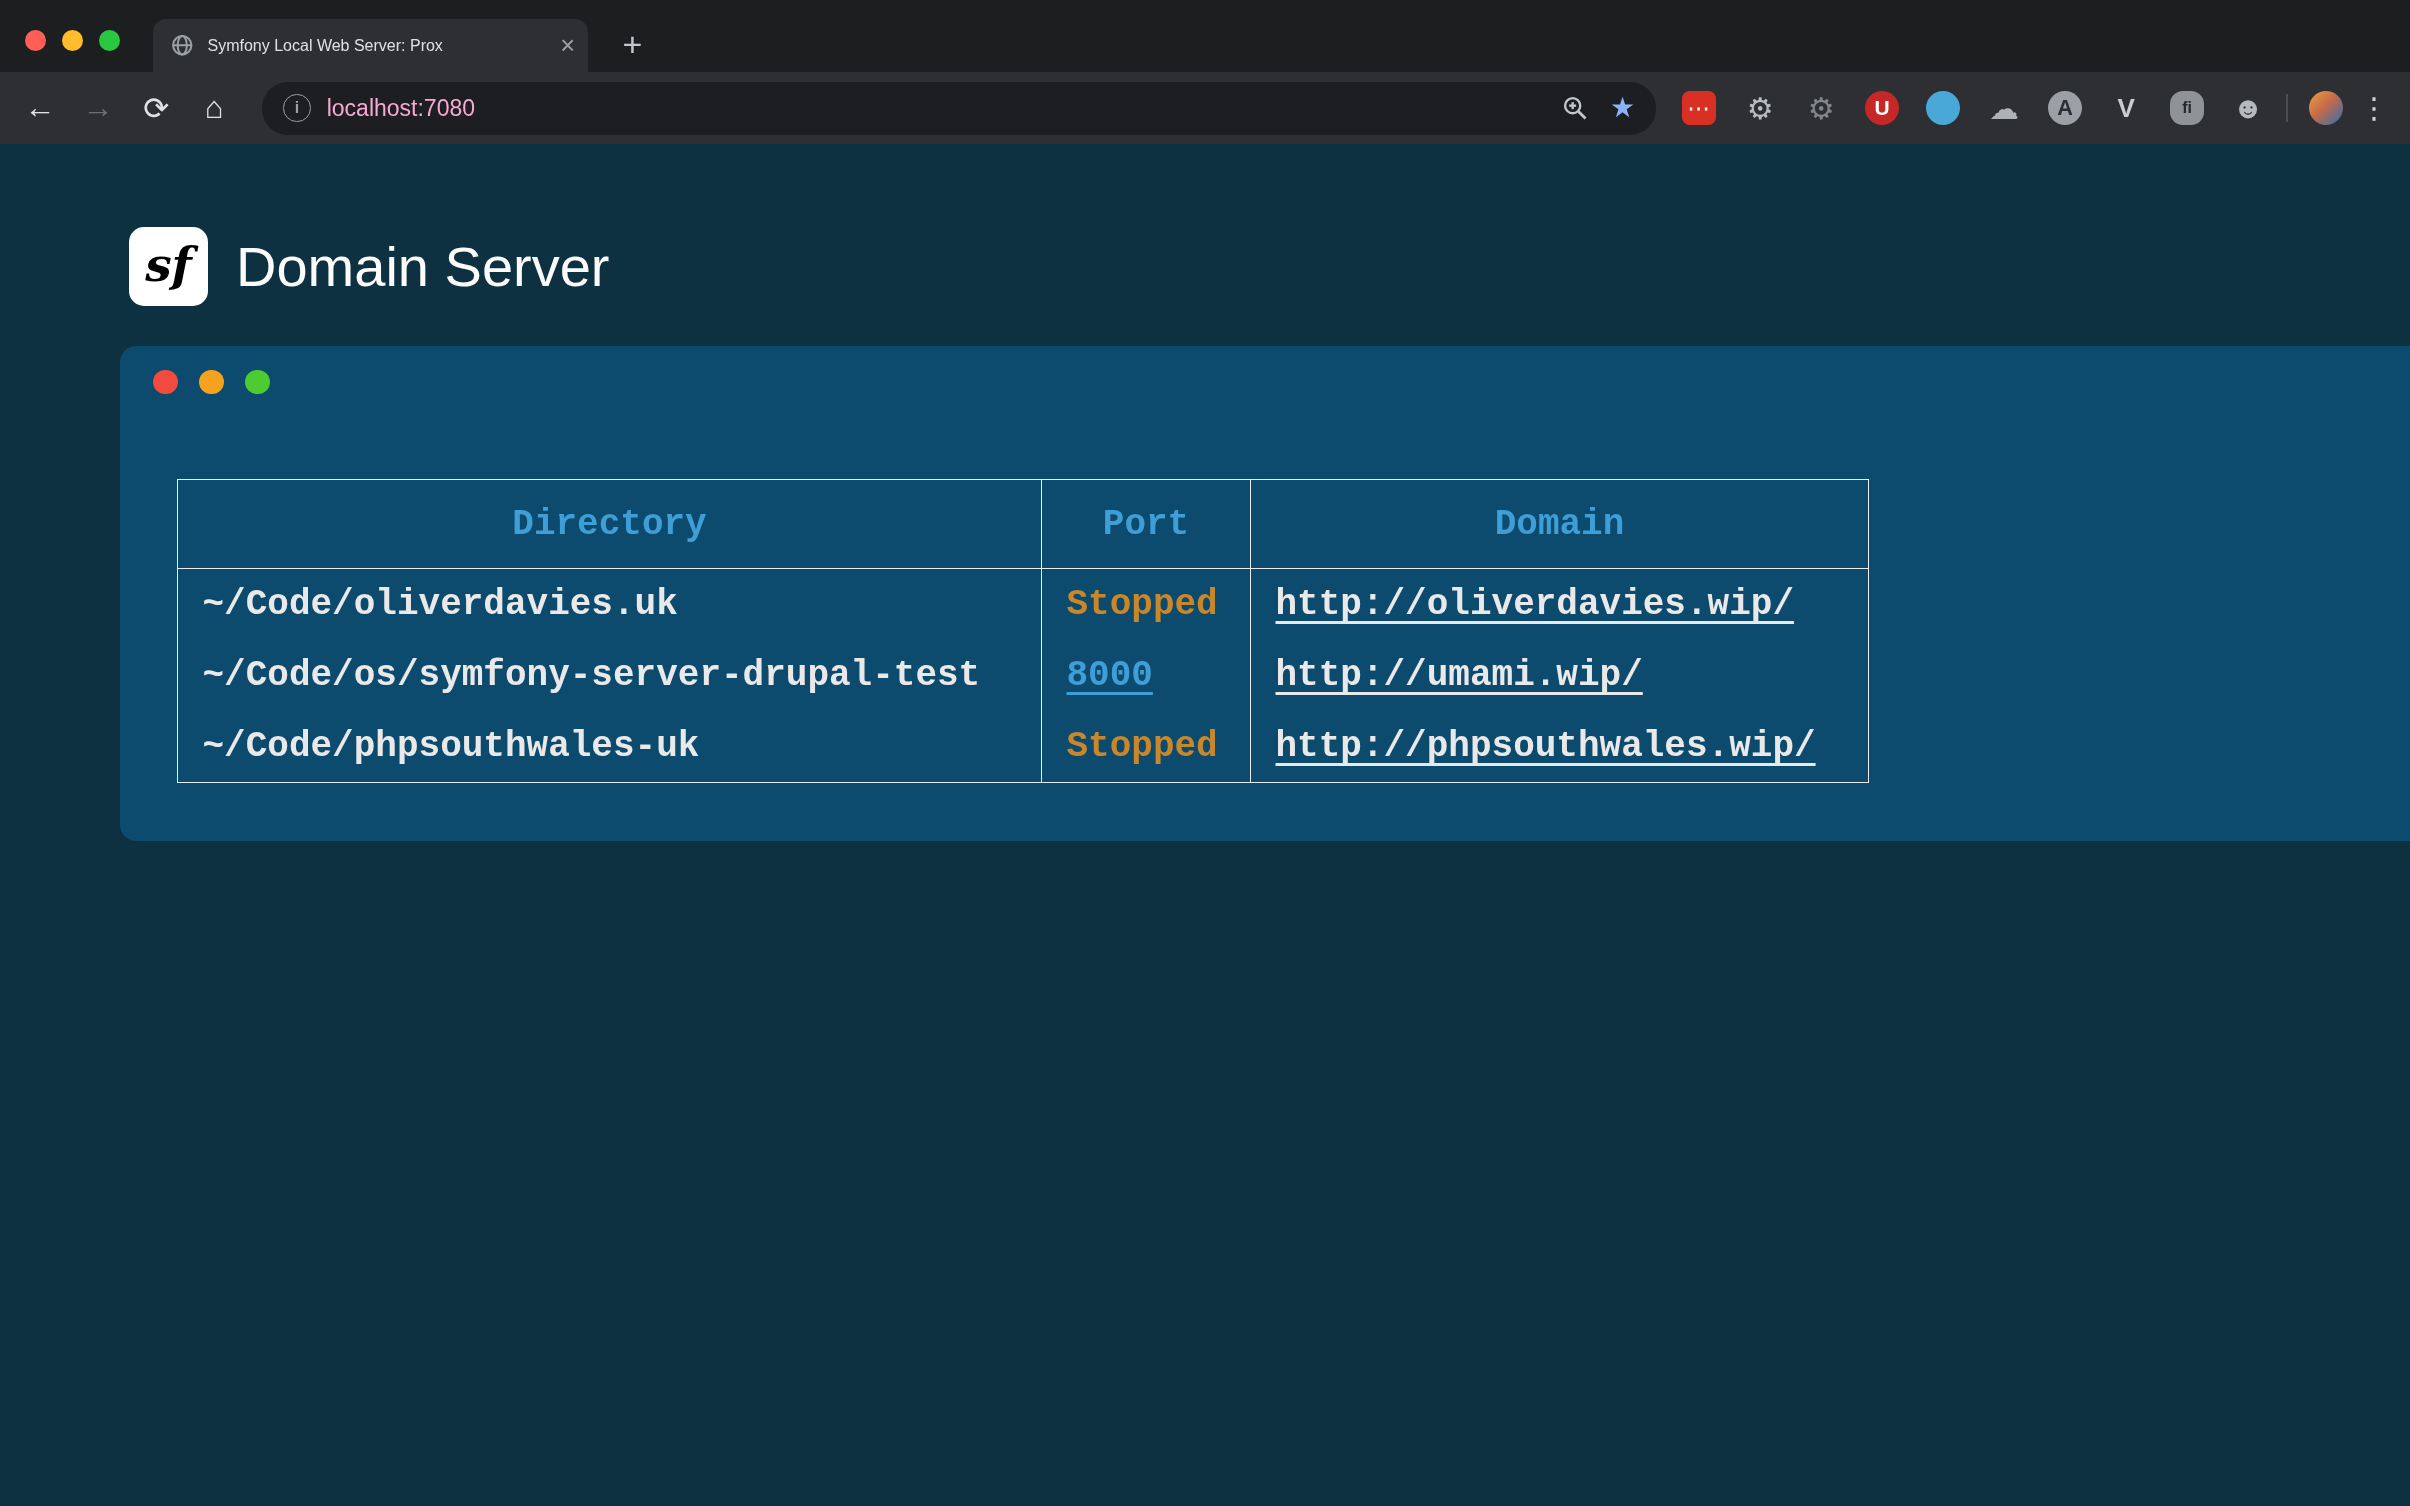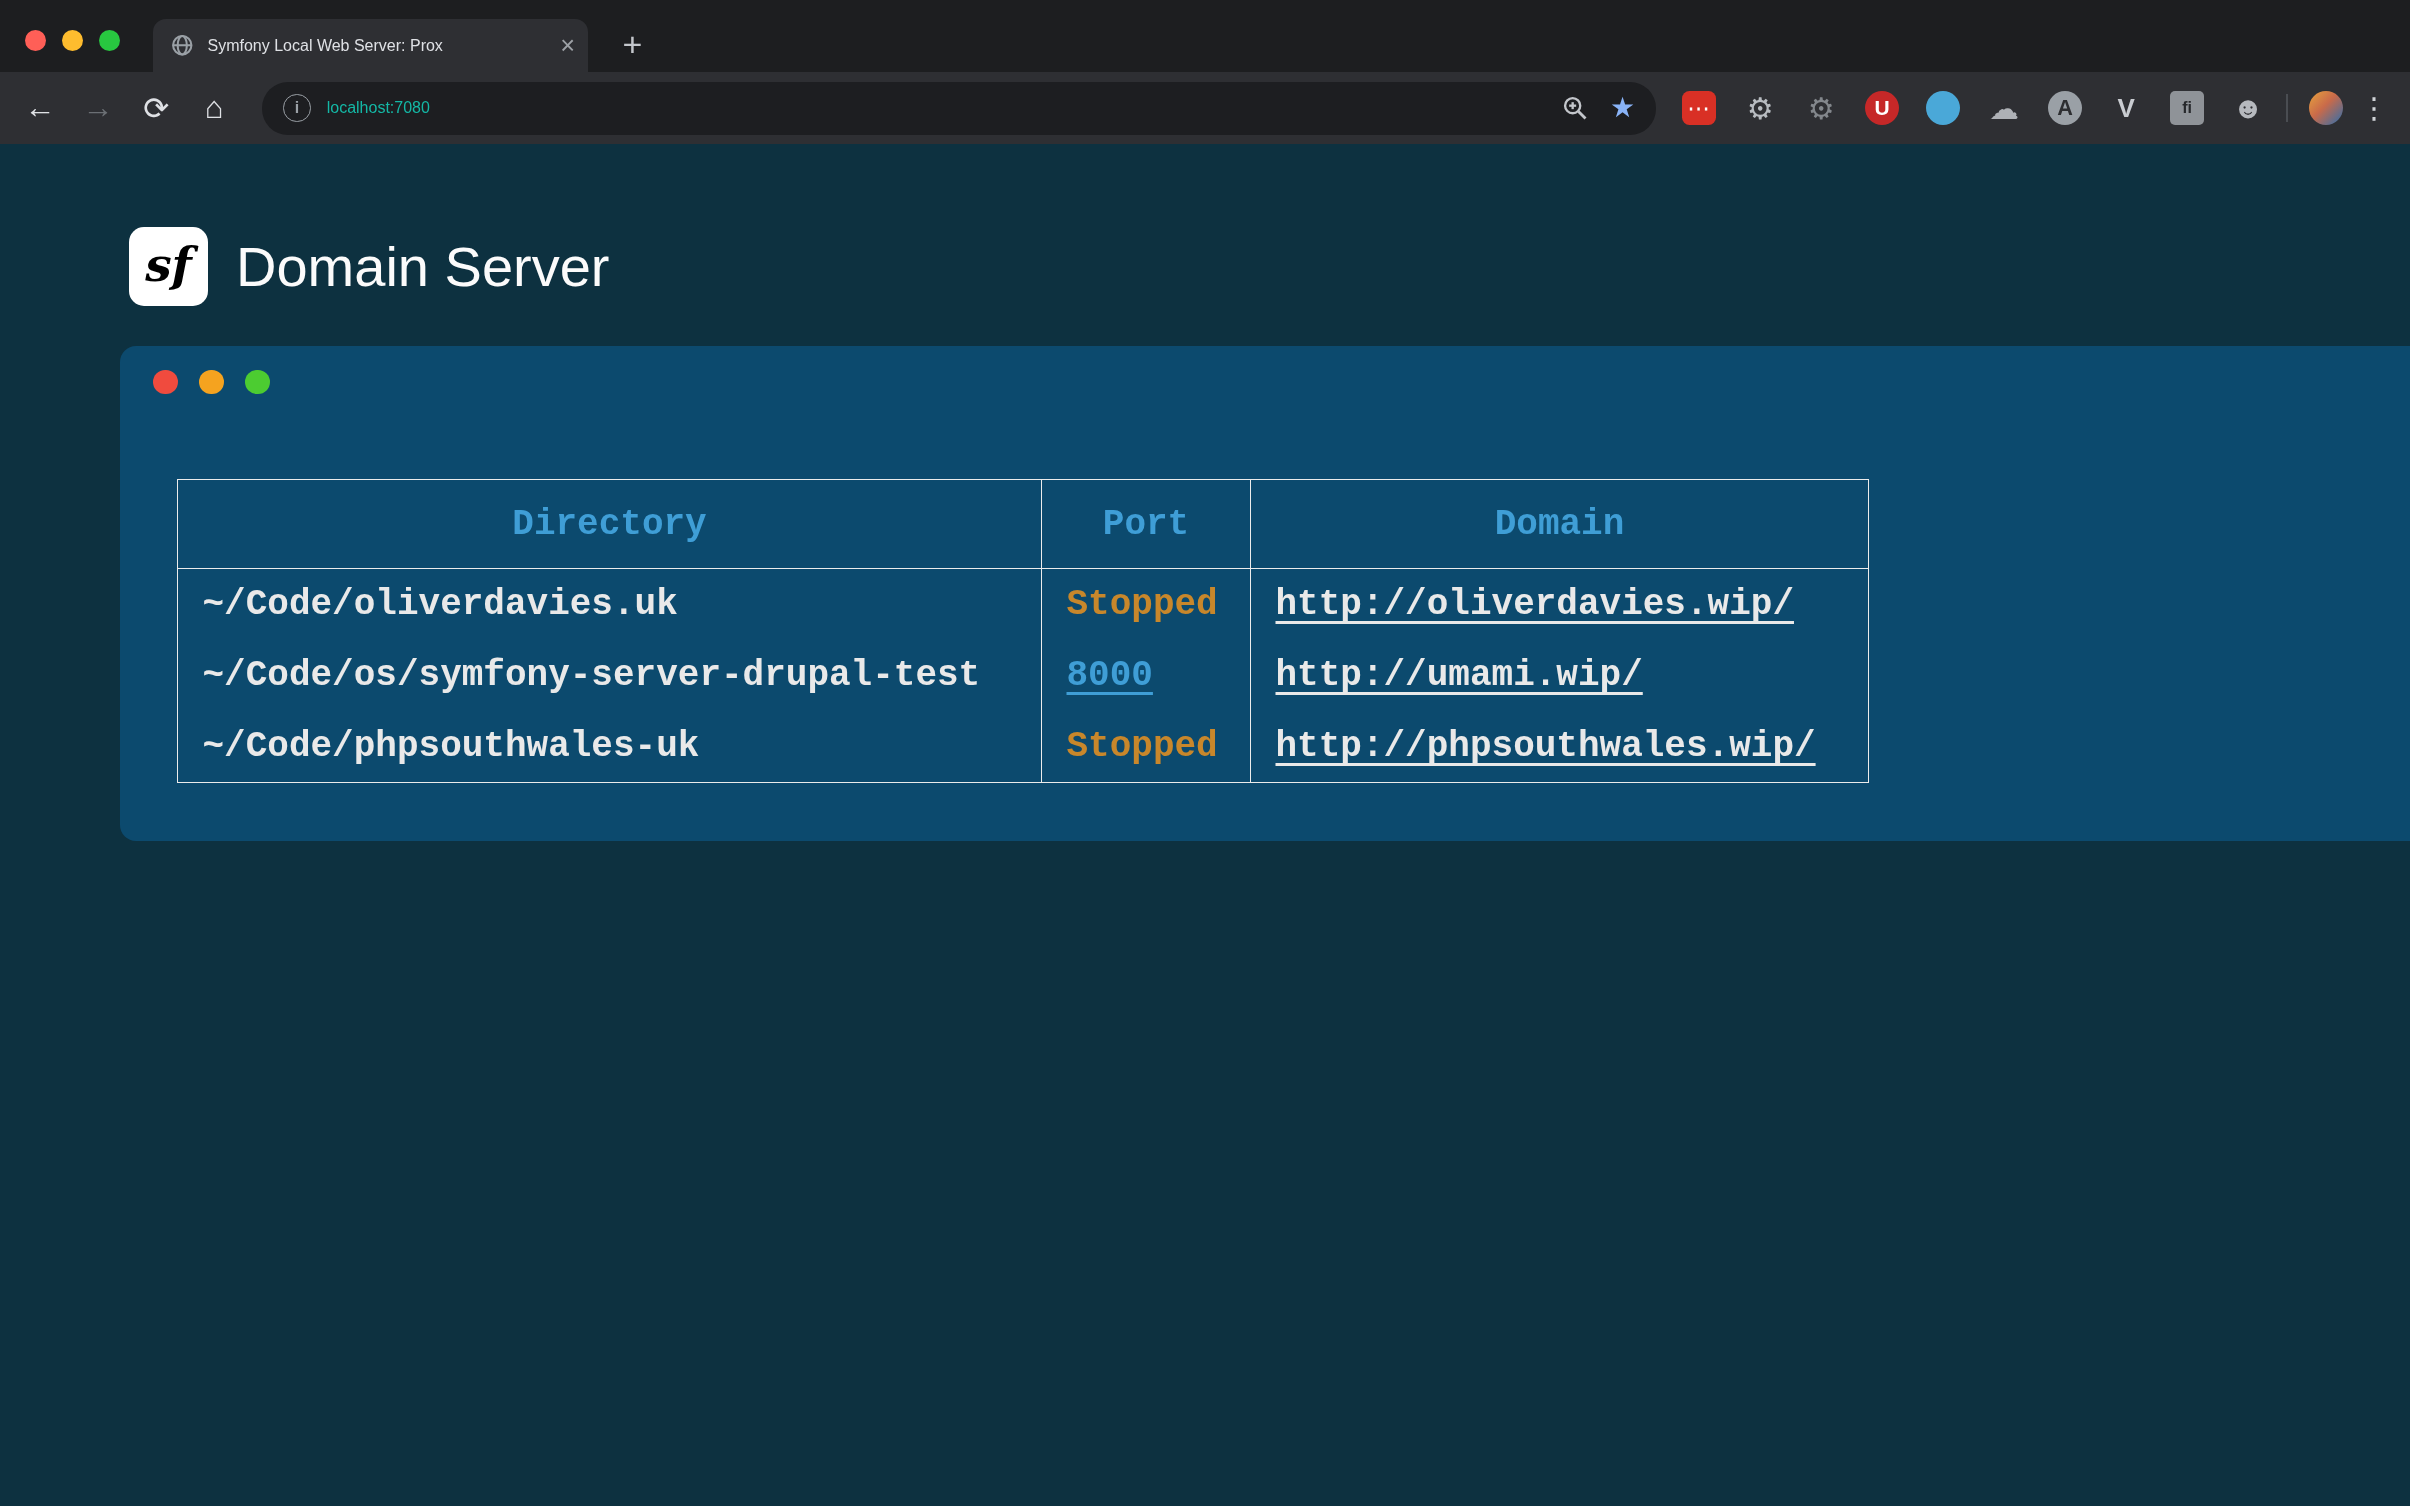--- a/index.html
+++ b/index.html
@@ -27,36 +27,36 @@
           display:flex;align-items:center;justify-content:center;border-radius:50%;}
 
   .toolbar{height:72px;background:#2e2f33;display:flex;align-items:center;padding:0 21px 0 11.3px;box-sizing:border-box;}
   .nav-icon{width:58px;height:53px;display:flex;align-items:center;justify-content:center;
             font-size:31px;color:#dfe1e5;border-radius:50%;}
   .nav-icon.disabled{color:#6b6f74;}
   .omnibox{flex:1;height:53px;background:#1d1e21;border-radius:26px;margin-left:19px;
            display:flex;align-items:center;padding:0 21px;box-sizing:border-box;min-width:0;}
   .info-badge{width:25.4px;height:25.4px;border:1.9px solid #9aa0a6;border-radius:50%;color:#9aa0a6;
               font-size:16px;font-weight:bold;display:flex;align-items:center;justify-content:center;flex:0 0 auto;}
-  .url{margin-left:16px;color:#14b8a6;font-size:16px;flex:1;white-space:nowrap;overflow:hidden;}
+  .url{margin-left:16px;color:#f9a8d4;font-size:23px;flex:1;white-space:nowrap;overflow:hidden;}
   .zoom-wrap{width:28px;height:28px;flex:0 0 auto;display:flex;}
   .star{color:#8ab4f8;font-size:28px;margin-left:21px;line-height:1;flex:0 0 auto;}
 
   .extensions{display:flex;align-items:center;gap:27px;margin-left:26px;flex:0 0 auto;}
   .ext{width:34px;height:34px;display:flex;align-items:center;justify-content:center;
        font-size:22.6px;color:#cfd2d6;box-sizing:border-box;}
   .ext-red-dots{background:#d93025;color:#fff;border-radius:7.5px;font-size:22.6px;letter-spacing:0.9px;}
   .ext-gear-light{color:#b8bcc1;font-size:30px;}
   .ext-gear-dark{color:#83878c;font-size:30px;}
   .ext-ublock{background:#c62828;color:#fff;border-radius:50%;font-weight:bold;font-size:21px;}
   .ext-blue-circle{background:#4aa8d8;border-radius:50%;color:#eaf6fd;font-size:21px;}
   .ext-cloud{color:#aeb1b6;font-size:30px;}
   .ext-letter-a{background:#9aa0a6;color:#2d2e31;border-radius:50%;font-weight:bold;font-size:21.7px;}
   .ext-vimium{color:#c9ccd1;font-weight:bold;font-size:26px;}
-  .ext-gray-square{background:#8f9398;color:#26282b;border-radius:5px;font-size:16px;font-weight:bold;}
+  .ext-gray-square{background:#8f9398;color:#26282b;border-radius:13px;font-size:16px;font-weight:bold;}
   .ext-github{color:#b6b9be;font-size:30px;}
 
   .toolbar-sep{width:1.9px;height:28px;background:#4a4d52;margin:0 21px;flex:0 0 auto;}
   .avatar{width:34px;height:34px;border-radius:50%;flex:0 0 auto;
           background:linear-gradient(135deg,#e8a33d 0%,#c96a4a 45%,#2a6fb0 100%);}
   .menu-kebab{margin-left:15px;font-size:29px;color:#cfd2d6;width:32px;text-align:center;flex:0 0 auto;}
 
   
   .page{position:relative;height:1363px;background:#0d3140;}
   .brand{position:absolute;left:129px;top:83px;display:flex;align-items:center;gap:28px;}

